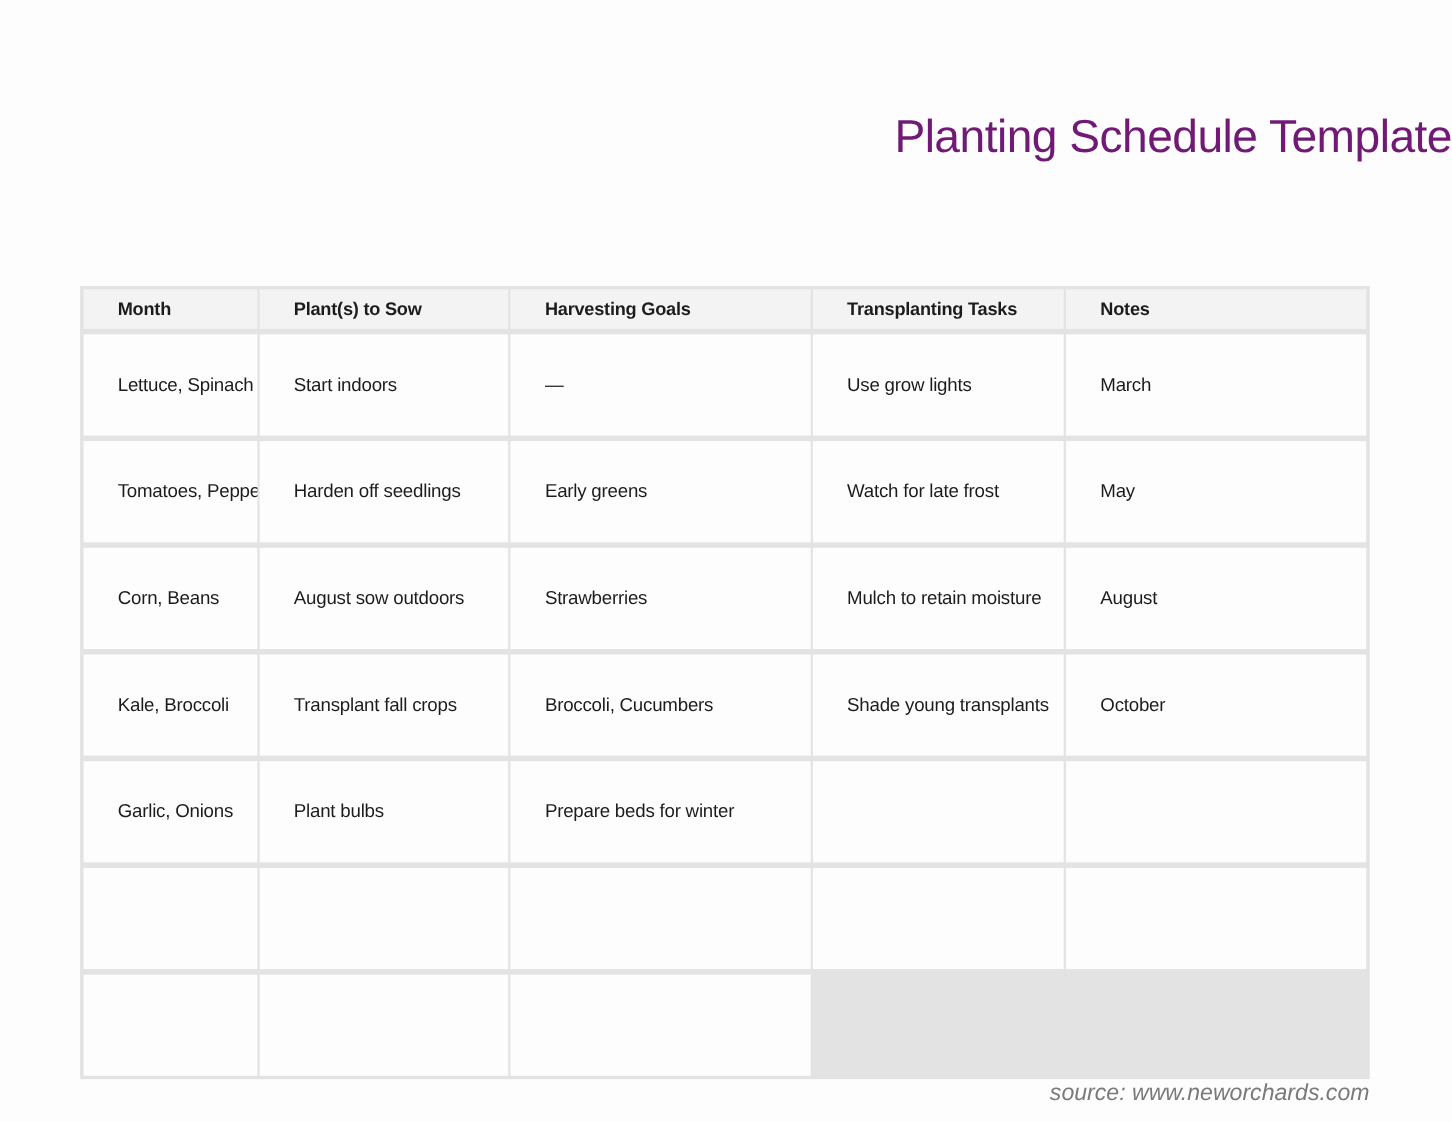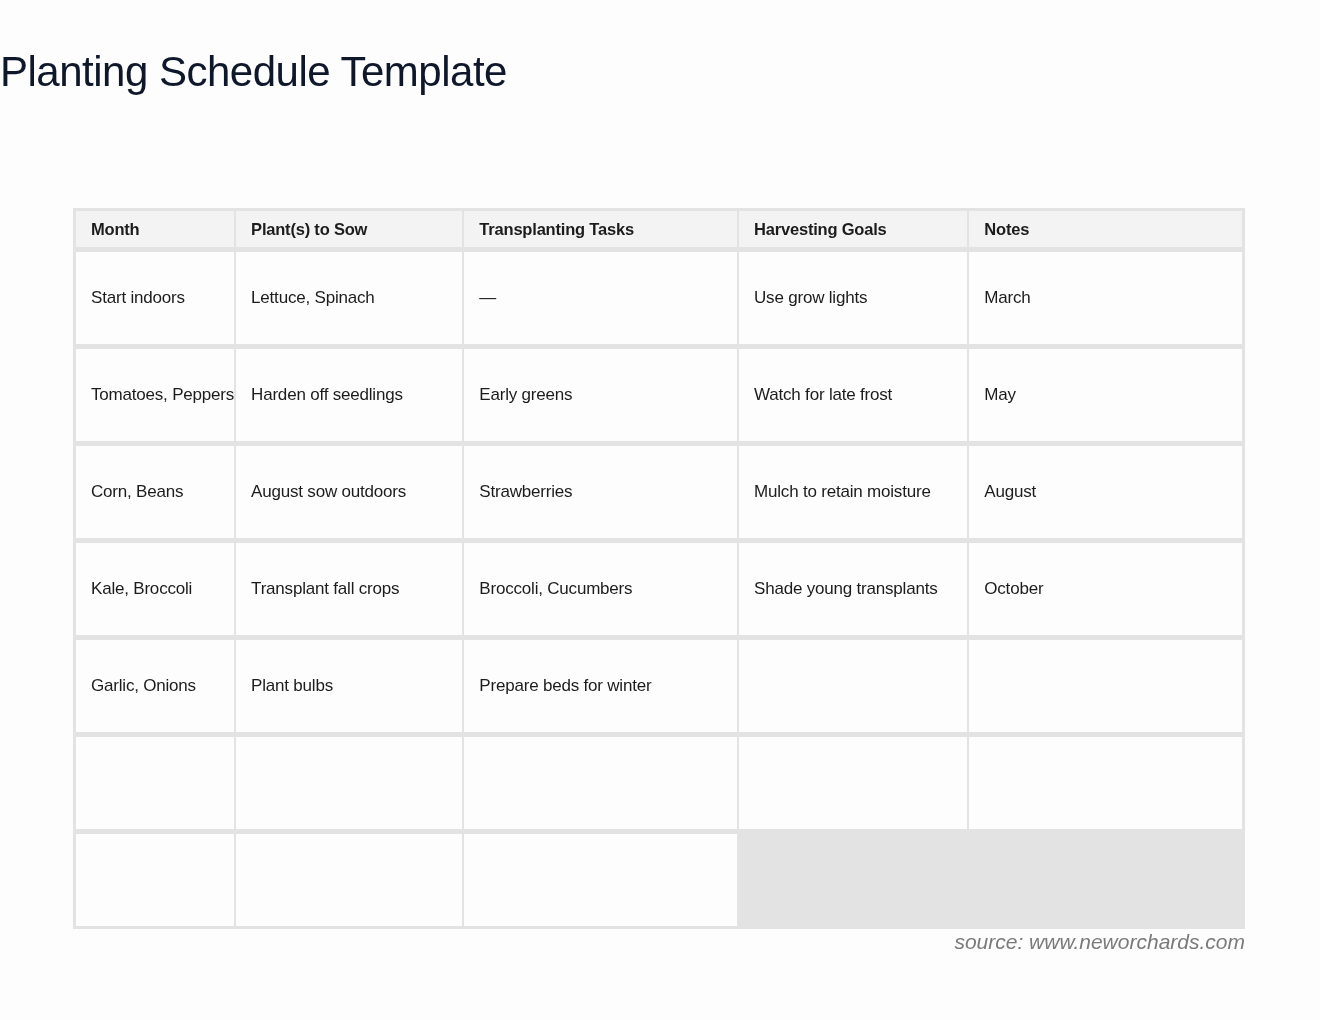--- a/index.html
+++ b/index.html
@@ -16,26 +16,26 @@
     background:var(--page-bg);
     font-family:"Liberation Sans",sans-serif;
     color:var(--text);
     overflow:hidden;
   }
   .page{
     width:1320px;height:1020px;
     position:relative;
   }
   .title{
-    margin-top:48px;
-    text-align:left;
+    margin-top:100px;
+    text-align:right;
     font-size:42px;
     font-weight:400;
     letter-spacing:-0.5px;
-    color:#0f172a;
+    color:#701a75;
   }
   .table-wrap{
     position:absolute;
     left:73px;
     top:160px;
     width:1172px;
   }
   .grid{
     display:grid;
     grid-template-columns:160fr 229fr 276fr 231fr 276fr;
@@ -43,21 +43,21 @@
     column-gap:2px;
     row-gap:5px;
     background:var(--border);
     border:3px solid var(--border);
     width:100%;
   }
   .cell{
     background:var(--cell-bg);
     display:flex;
     align-items:center;
-    padding:0 15px;
+    padding:0 31px;
     font-size:17px;
     letter-spacing:-0.2px;
     overflow:hidden;
     white-space:nowrap;
   }
   .cell.header{
     background:var(--header-bg);
     font-weight:700;
     font-size:16.5px;
   }
@@ -75,25 +75,25 @@
 </head>
 <body>
 
 <div class="page">
   <h1 class="title">Planting Schedule Template</h1>
 
   <div class="table-wrap">
     <div class="grid">
         <div class="cell header">Month</div>
         <div class="cell header">Plant(s) to Sow</div>
+        <div class="cell header">Harvesting Goals</div>
         <div class="cell header">Transplanting Tasks</div>
-        <div class="cell header">Harvesting Goals</div>
         <div class="cell header">Notes</div>
+        <div class="cell">Lettuce, Spinach</div>
         <div class="cell">Start indoors</div>
-        <div class="cell">Lettuce, Spinach</div>
         <div class="cell">—</div>
         <div class="cell">Use grow lights</div>
         <div class="cell">March</div>
         <div class="cell">Tomatoes, Peppers</div>
         <div class="cell">Harden off seedlings</div>
         <div class="cell">Early greens</div>
         <div class="cell">Watch for late frost</div>
         <div class="cell">May</div>
         <div class="cell">Corn, Beans</div>
         <div class="cell">August sow outdoors</div>

